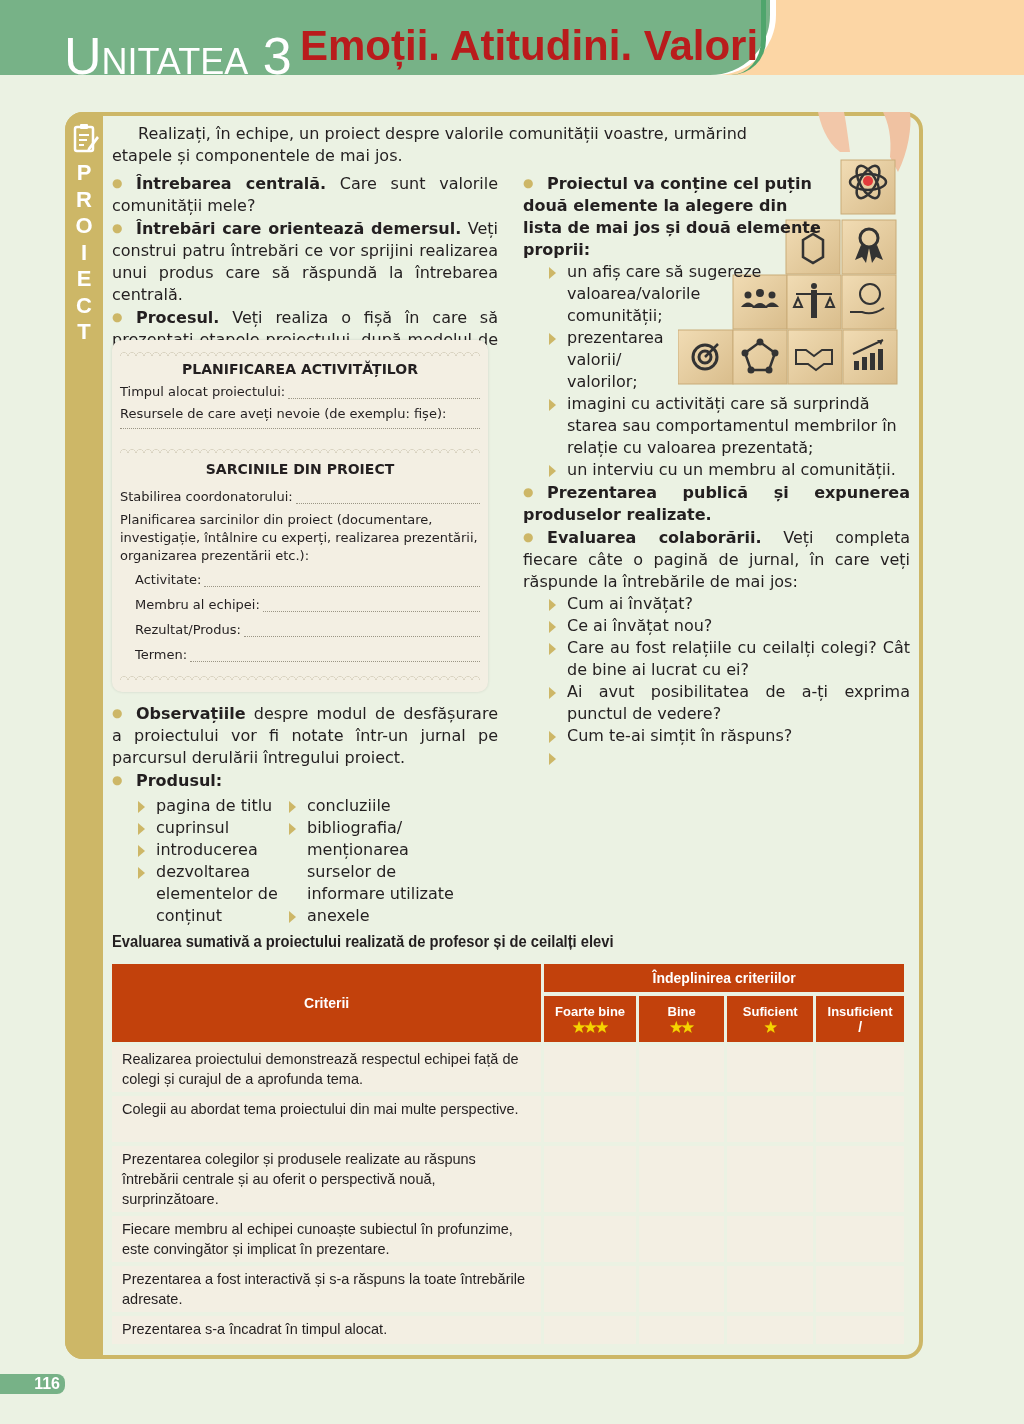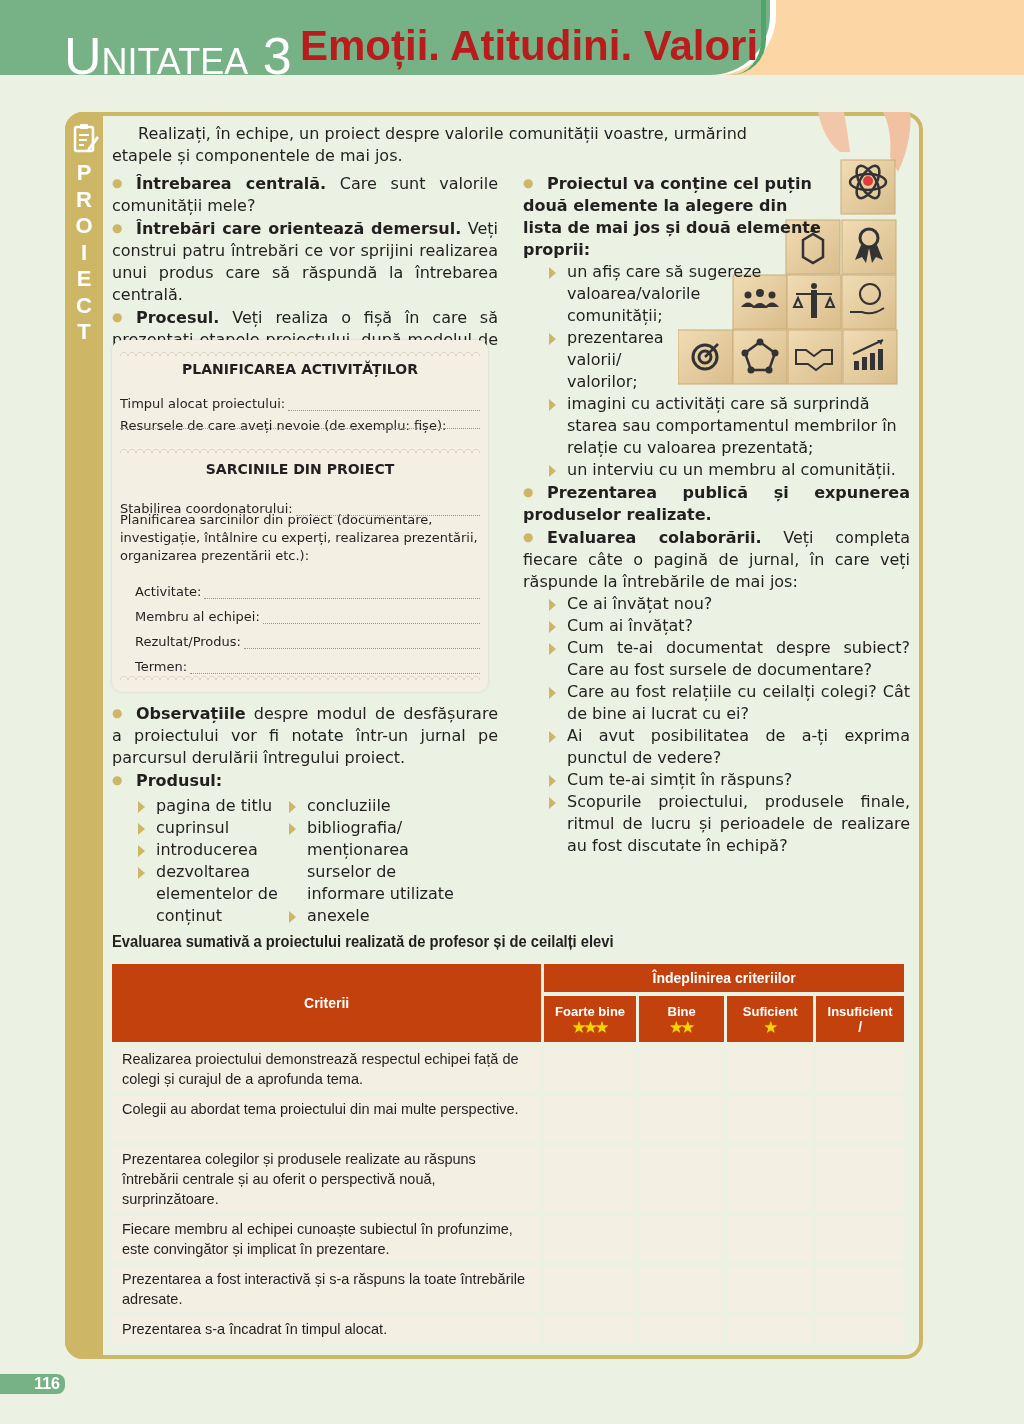--- a/index.html
+++ b/index.html
@@ -80,21 +80,21 @@
     background: #f3efe3; border-radius: 10px;
     box-shadow: 0 0 3px rgba(0,0,0,0.12);
     font-family: "DejaVu Sans", sans-serif; font-size: 13px; color: #231f20;
   }
   .wave {
     position: absolute; left: 8px; right: 8px; height: 6px;
     background-image: radial-gradient(circle at 4px 6px, transparent 3px, #d8d2bf 3.5px, transparent 4.2px);
     background-size: 8px 6px;
   }
   .card-title { position: absolute; left: 0; width: 100%; text-align: center; font-weight: bold; font-size: 14px; }
-  .field { position: absolute; left: 8px; right: 8px; display: flex; align-items: flex-end; white-space: nowrap; margin-top: 12px; }
+  .field { position: absolute; left: 8px; right: 8px; display: flex; align-items: flex-end; white-space: nowrap; }
   .field.indent { left: 23px; }
   .dots { flex: 1; border-bottom: 1px dotted #9a9585; height: 11px; margin-left: 3px; }
   .dotline { position: absolute; left: 8px; right: 8px; border-bottom: 1px dotted #9a9585; }
   
   .prod-cols { display: flex; }
   .prod-cols ul { width: 175px; }
   .prod-cols ul:first-child li { padding-left: 44px; }
   .prod-cols ul:last-child li { padding-left: 20px; }
   .prod-cols ul:last-child li .arr { left: 2px; }
   
@@ -298,27 +298,26 @@
   <p class="p" style="width:300px"><span class="bullet">●</span><span class="b">Proiectul va conține cel puțin două elemente la alegere din lista de mai jos și două elemente proprii:</span></p>
   <ul class="arrow-list">
     <li style="width:240px"><span class="arr"></span><span>un afiș care să sugereze valoarea/valorile comunității;</span></li>
     <li style="width:150px"><span class="arr"></span><span>prezentarea valorii/ valorilor;</span></li>
     <li><span class="arr"></span><span>imagini cu activități care să surprindă starea sau comportamentul membrilor în relație cu valoarea prezentată;</span></li>
     <li><span class="arr"></span><span>un interviu cu un membru al comunității.</span></li>
   </ul>
   <p class="p" style="text-align:justify"><span class="bullet">●</span><span class="b">Prezentarea publică și expunerea produselor realizate.</span></p>
   <p class="p" style="text-align:justify"><span class="bullet">●</span><span class="b">Evaluarea colaborării.</span><span> Veți completa fiecare câte o pagină de jurnal, în care veți răspunde la întrebările de mai jos:</span></p>
   <ul class="arrow-list" style="text-align:justify">
+    <li><span class="arr"></span><span>Cum ai învățat?</span></li>
     <li><span class="arr"></span><span>Ce ai învățat nou?</span></li>
-    <li><span class="arr"></span><span>Cum ai învățat?</span></li>
-    <li><span class="arr"></span><span>Cum te-ai documentat despre subiect? Care au fost sursele de documentare?</span></li>
     <li><span class="arr"></span><span>Care au fost relațiile cu ceilalți colegi? Cât de bine ai lucrat cu ei?</span></li>
     <li><span class="arr"></span><span>Ai avut posibilitatea de a-ți exprima punctul de vedere?</span></li>
     <li><span class="arr"></span><span>Cum te-ai simțit în răspuns?</span></li>
-    <li><span class="arr"></span><span>Scopurile proiectului, produsele finale, ritmul de lucru și perioadele de realizare au fost discutate în echipă?</span></li>
+    <li><span class="arr"></span></li>
   </ul>
 </div>
 
 <div class="table-title">Evaluarea sumativă a proiectului realizată de profesor și de ceilalți elevi</div>
 <table class="eval-table">
   <colgroup>
     <col style="width:432px">
       <col style="width:92px">
       <col style="width:86px">
       <col style="width:86px">

